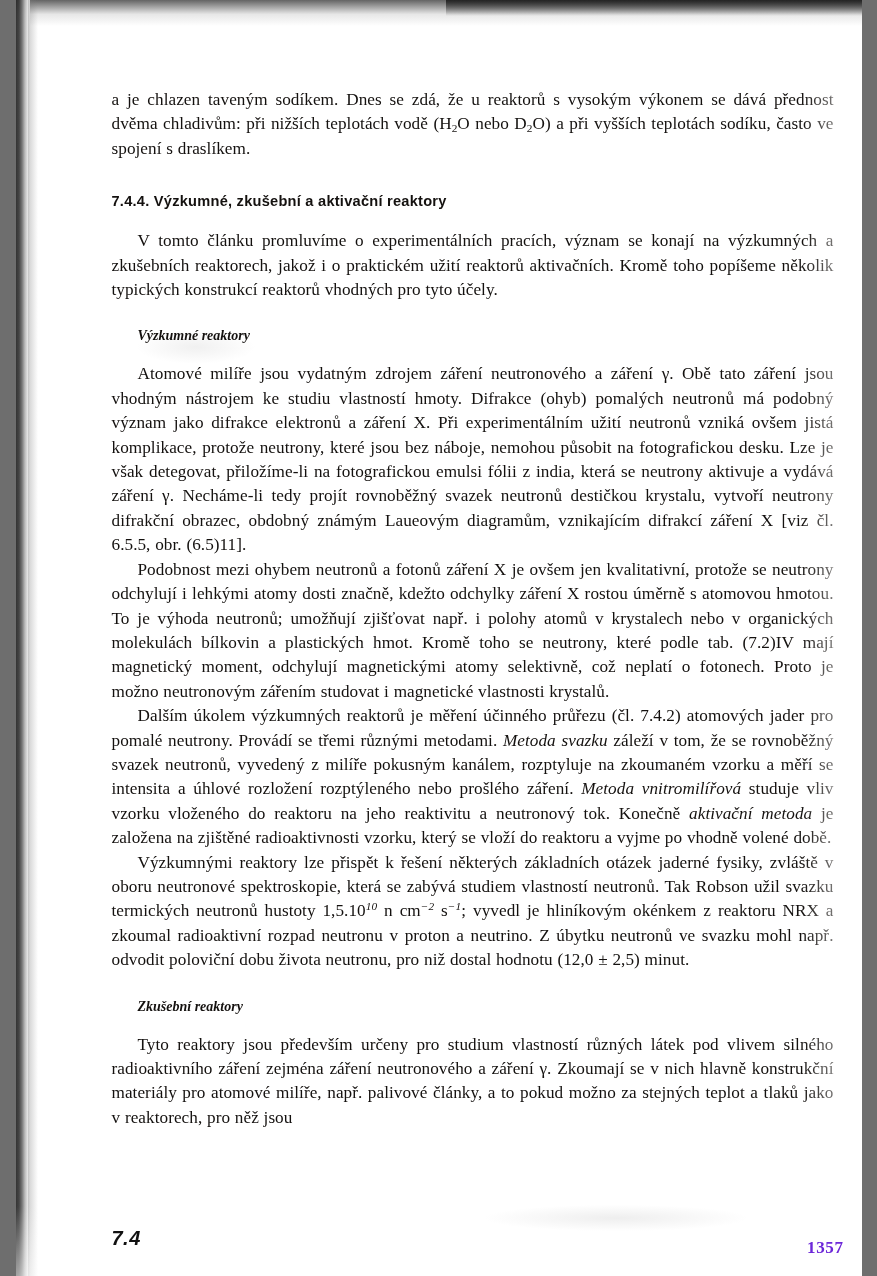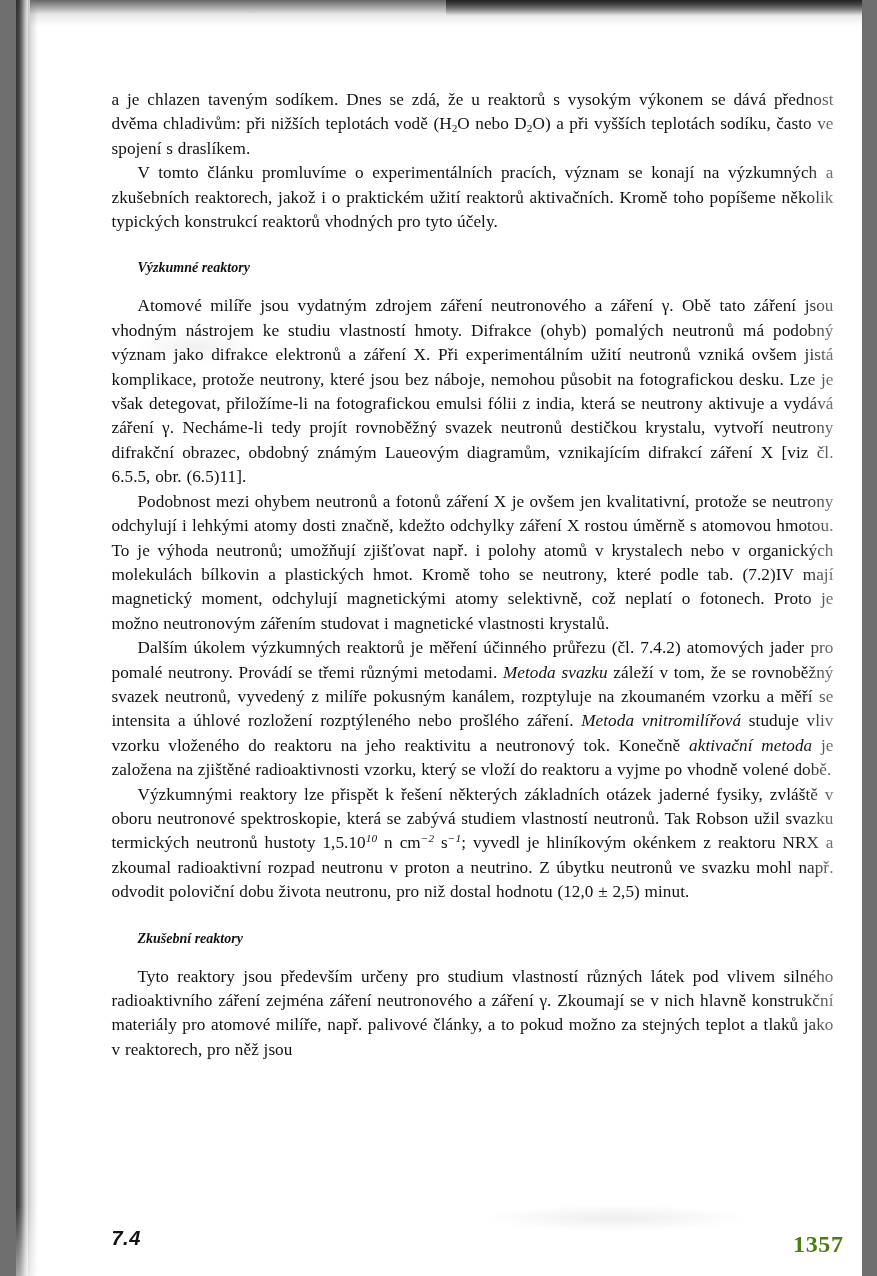--- a/index.html
+++ b/index.html
@@ -133,40 +133,41 @@
     letter-spacing: .5px;
     color: #111;
     font-style: italic;
   }
   .footer-right {
     position: absolute;
     right: 18px;
     bottom: 18px;
     font-family: "Liberation Serif", "DejaVu Serif", serif;
     font-weight: bold;
-    font-size: 24px;
+    font-size: 17px;
     letter-spacing: .6px;
-    color: #4d7c0f;
+    color: #6d28d9;
   }
 </style>
 </head>
 <body>
 
 <div class="page">
 
   <div class="scan-top-shadow"></div>
   <div class="scan-top-shadow2"></div>
   <div class="scan-left-edge"></div>
   <div class="scan-left-edge2"></div>
   <div class="smudge-a"></div>
 
   <div class="content">
 
     <p class="para noindent"><span>a je chlazen taveným sodíkem. Dnes se zdá, že u reaktorů s vysokým výkonem se dává přednost dvěma chladivům: při nižších teplotách vodě (H</span><sub>2</sub><span>O nebo D</span><sub>2</sub><span>O) a při vyšších teplotách sodíku, často ve spojení s draslíkem.</span></p>
 
+    <h3 class="sec-heading">7.4.4. Výzkumné, zkušební a aktivační reaktory</h3>
 
     <p class="para indent">V tomto článku promluvíme o experimentálních pracích, význam se konají na výzkumných a zkušebních reaktorech, jakož i o praktickém užití reaktorů aktivačních. Kromě toho popíšeme několik typických konstrukcí reaktorů vhodných pro tyto účely.</p>
 
     <div class="subhead">Výzkumné reaktory</div>
 
     <p class="para indent">Atomové milíře jsou vydatným zdrojem záření neutronového a záření γ. Obě tato záření jsou vhodným nástrojem ke studiu vlastností hmoty. Difrakce (ohyb) pomalých neutronů má podobný význam jako difrakce elektronů a záření X. Při experimentálním užití neutronů vzniká ovšem jistá komplikace, protože neutrony, které jsou bez náboje, nemohou působit na fotografickou desku. Lze je však detegovat, přiložíme-li na fotografickou emulsi fólii z india, která se neutrony aktivuje a vydává záření γ. Necháme-li tedy projít rovnoběžný svazek neutronů destičkou krystalu, vytvoří neutrony difrakční obrazec, obdobný známým Laueovým diagramům, vznikajícím difrakcí záření X [viz čl. 6.5.5, obr. (6.5)11].</p>
 
     <p class="para indent">Podobnost mezi ohybem neutronů a fotonů záření X je ovšem jen kvalitativní, protože se neutrony odchylují i lehkými atomy dosti značně, kdežto odchylky záření X rostou úměrně s atomovou hmotou. To je výhoda neutronů; umožňují zjišťovat např. i polohy atomů v krystalech nebo v organických molekulách bílkovin a plastických hmot. Kromě toho se neutrony, které podle tab. (7.2)IV mají magnetický moment, odchylují magnetickými atomy selektivně, což neplatí o fotonech. Proto je možno neutronovým zářením studovat i magnetické vlastnosti krystalů.</p>
 
     <p class="para indent"><span>Dalším úkolem výzkumných reaktorů je měření účinného průřezu (čl. 7.4.2) atomových jader pro pomalé neutrony. Provádí se třemi různými metodami. </span><em class="it">Metoda svazku</em><span> záleží v tom, že se rovnoběžný svazek neutronů, vyvedený z milíře pokusným kanálem, rozptyluje na zkoumaném vzorku a měří se intensita a úhlové rozložení rozptýleného nebo prošlého záření. </span><em class="it">Metoda vnitromilířová</em><span> studuje vliv vzorku vloženého do reaktoru na jeho reaktivitu a neutronový tok. Konečně </span><em class="it">aktivační metoda</em><span> je založena na zjištěné radioaktivnosti vzorku, který se vloží do reaktoru a vyjme po vhodně volené době.</span></p>

